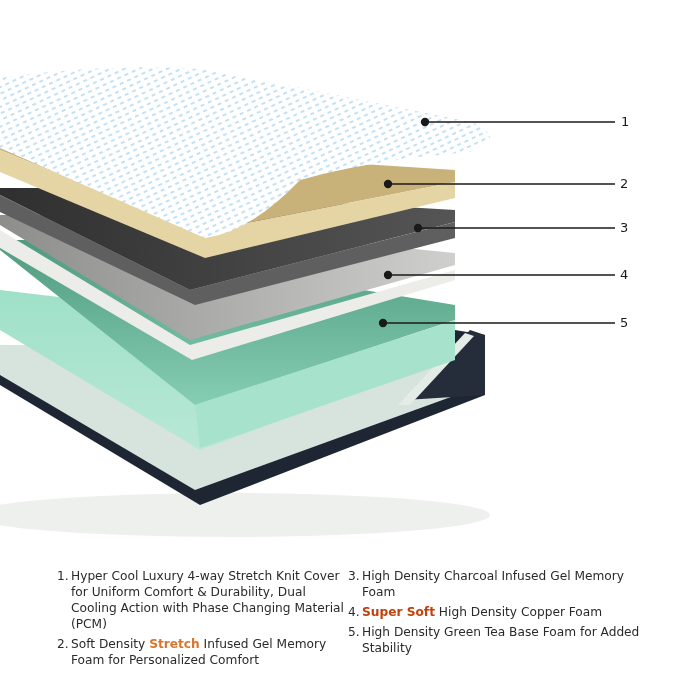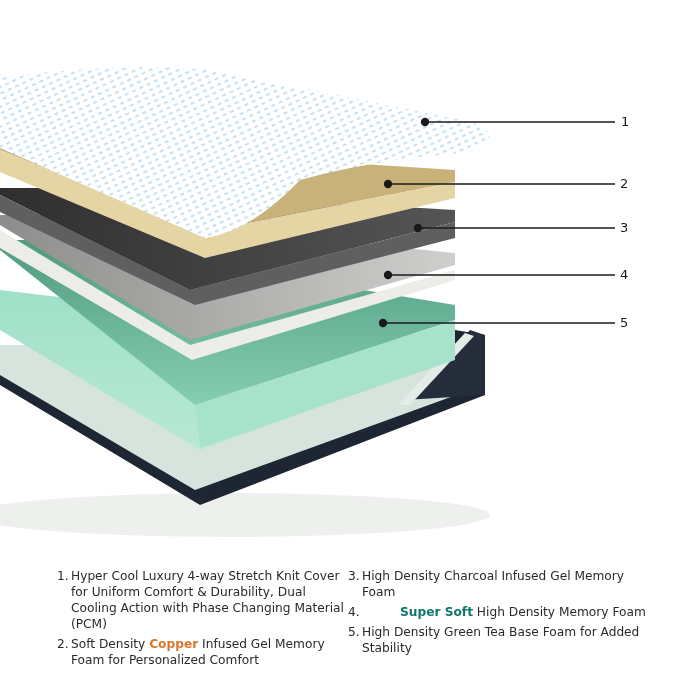--- a/index.html
+++ b/index.html
@@ -6,21 +6,21 @@
   body { width:700px; height:700px; position:relative; overflow:hidden; font-family:"DejaVu Sans", sans-serif; }
   .illustration { position:absolute; left:0; top:0; width:700px; height:560px; }
   .callout-num { position:absolute; font-size:13px; color:#1a1a1a; font-family:"DejaVu Sans", sans-serif; }
   .legend { position:absolute; top:568px; font-size:12.2px; line-height:16px; color:#2a2a2a; }
   .legend-col-left { left:57px; width:290px; }
   .legend-col-right { left:348px; width:300px; }
   .legend-item { display:flex; margin-bottom:4px; }
   .legend-idx { width:14px; flex:none; }
   .legend-text { flex:1; }
   .hl-copper { color:#d9762b; font-weight:bold; }
-  .hl-bold { font-weight:bold; color:#0f766e;margin-left:38px; }
+  .hl-bold { font-weight:bold; color:#c2410c; }
 </style>
 </head>
 <body>
 
 <div class="illustration">
   <svg width="700" height="560" viewBox="0 0 700 560">
     <defs>
       <pattern id="knit" width="8" height="6" patternUnits="userSpaceOnUse" patternTransform="rotate(-25)">
         <rect width="8" height="6" fill="#ffffff"></rect>
         <line x1="1" y1="1" x2="5" y2="1" stroke="#5aaee6" stroke-width="1.1"></line>
@@ -99,30 +99,30 @@
   <span class="callout-num" style="left:620px; top:315px;">5</span>
 </div>
 
 <div class="legend legend-col-left">
   <div class="legend-item">
     <span class="legend-idx">1.</span>
     <span class="legend-text"><span>Hyper Cool Luxury 4-way Stretch Knit Cover for Uniform Comfort &amp; Durability, Dual Cooling Action with Phase Changing Material (PCM)</span></span>
   </div>
   <div class="legend-item">
     <span class="legend-idx">2.</span>
-    <span class="legend-text"><span>Soft Density </span><span class="hl-copper">Copper</span><span> Infused Gel Memory Foam for Personalized Comfort</span></span>
+    <span class="legend-text"><span>Soft Density </span><span class="hl-copper">Stretch</span><span> Infused Gel Memory Foam for Personalized Comfort</span></span>
   </div>
 </div>
 
 <div class="legend legend-col-right">
   <div class="legend-item">
     <span class="legend-idx">3.</span>
     <span class="legend-text"><span>High Density Charcoal Infused Gel Memory Foam</span></span>
   </div>
   <div class="legend-item">
     <span class="legend-idx">4.</span>
-    <span class="legend-text"><span class="hl-bold">Super Soft</span><span> High Density Memory Foam</span></span>
+    <span class="legend-text"><span class="hl-bold">Super Soft</span><span> High Density Copper Foam</span></span>
   </div>
   <div class="legend-item">
     <span class="legend-idx">5.</span>
     <span class="legend-text"><span>High Density Green Tea Base Foam for Added Stability</span></span>
   </div>
 </div>
 
 </body></html>

